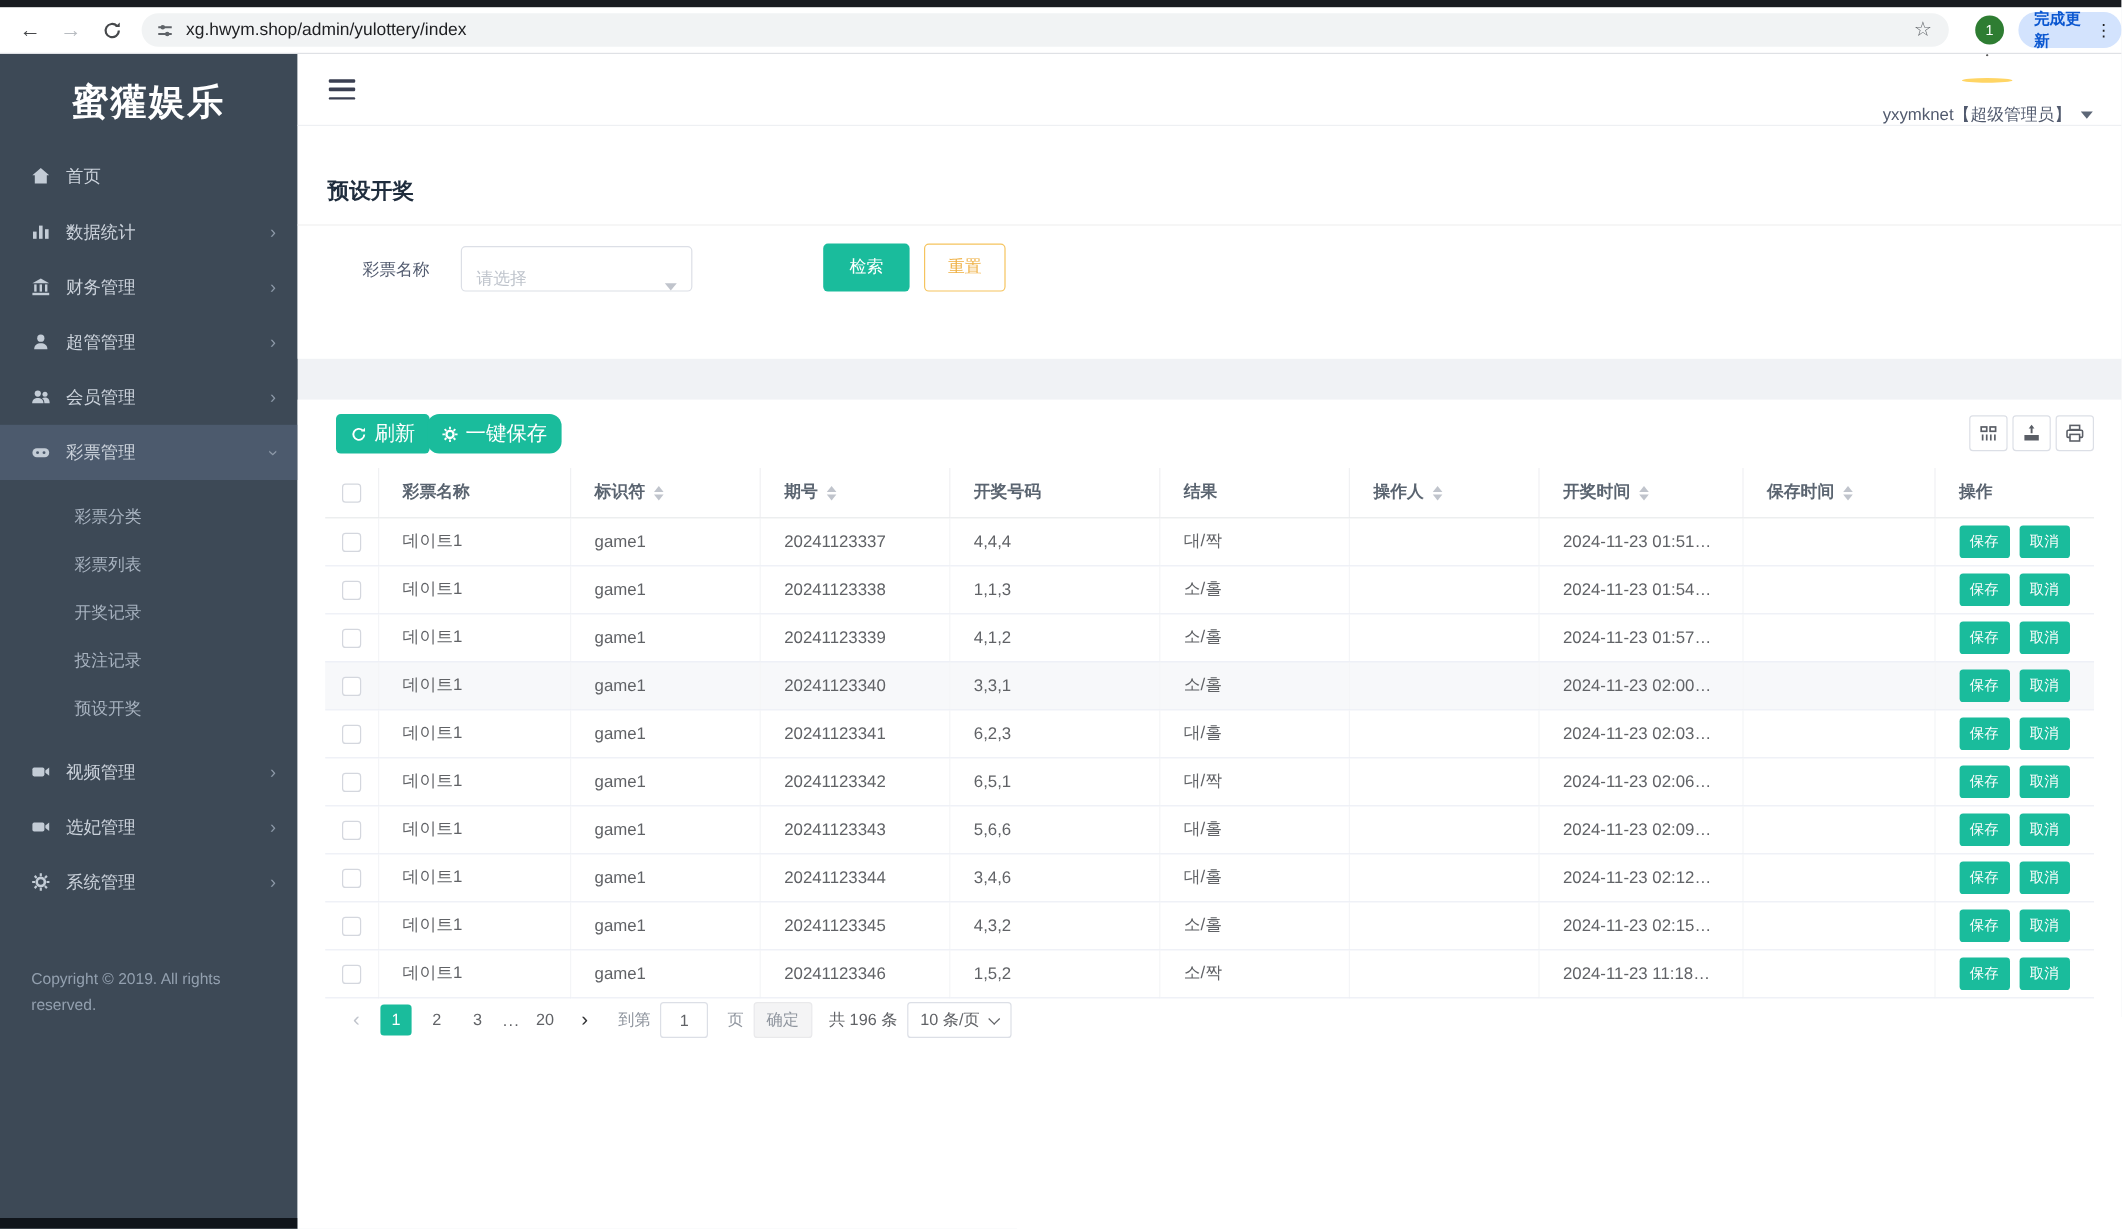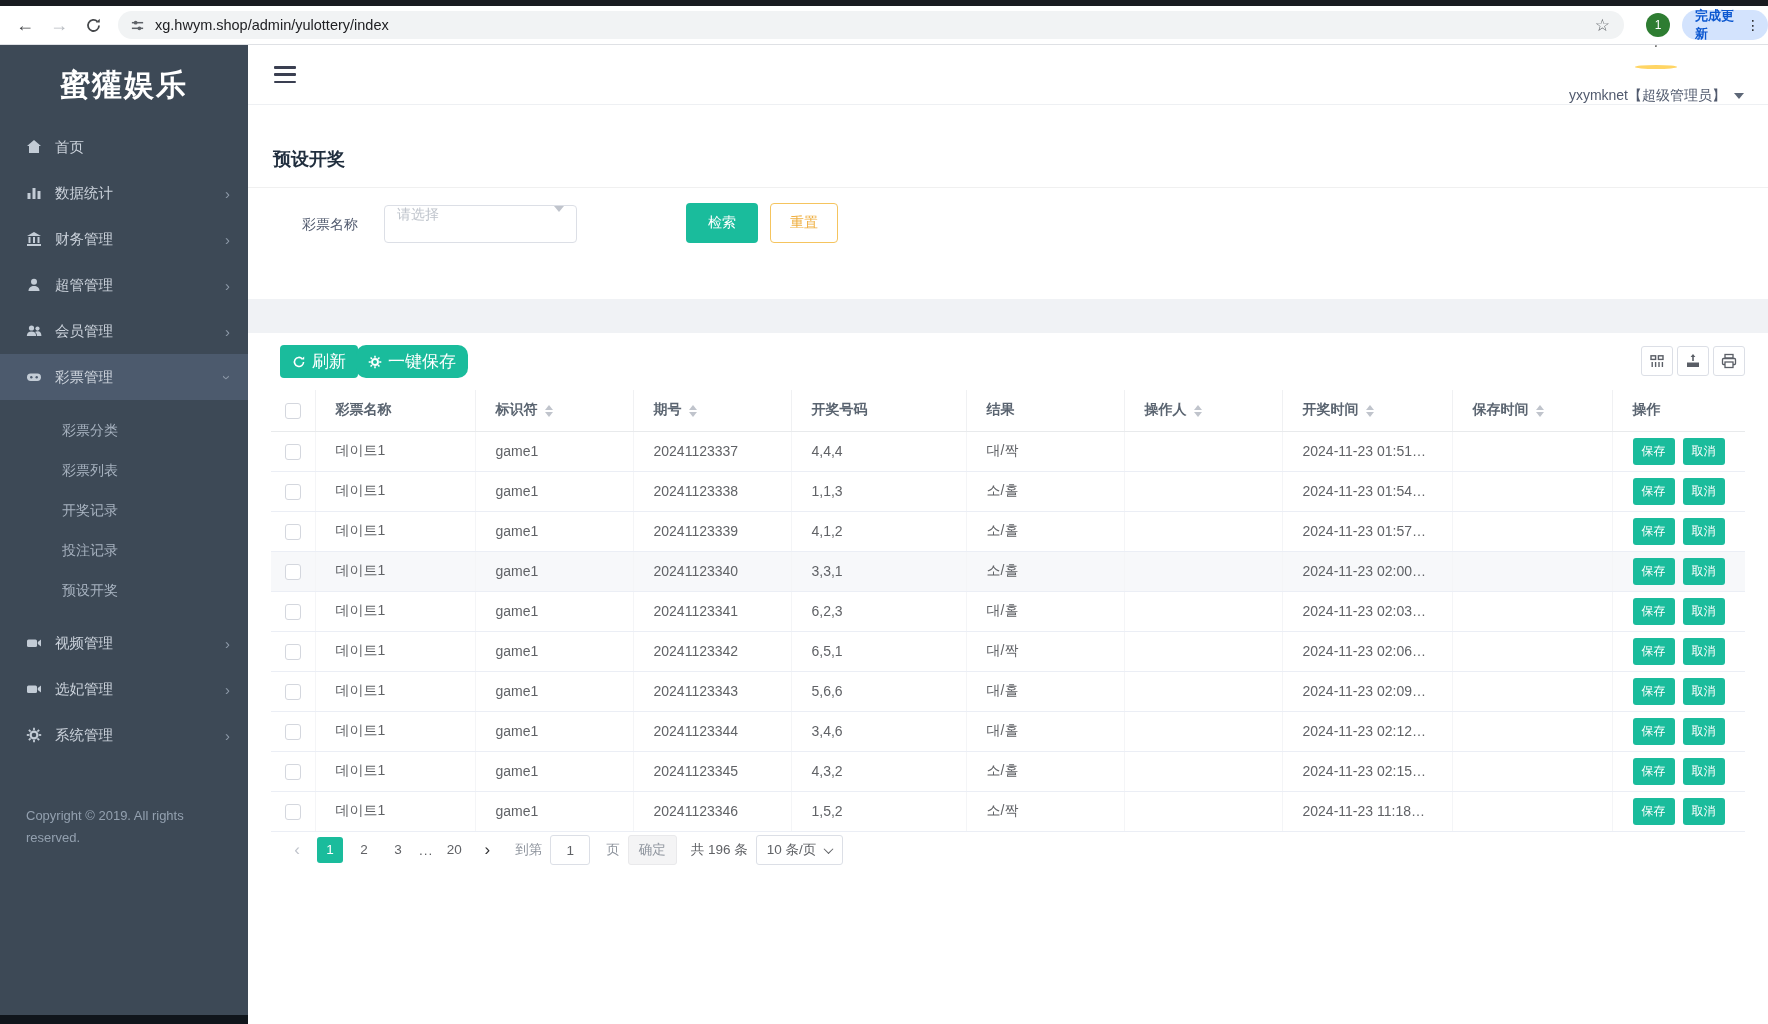--- a/index.html
+++ b/index.html
@@ -52,21 +52,21 @@
   .pig-snout { position:absolute; left:10px; top:9px; width:7px; height:5px; background:#efc7bb; border:1px solid #d8a191; border-radius:50%; }
   .pig-cheek { position:absolute; top:12px; width:4px; height:3px; background:#f7a09a; border-radius:50%; }
   .user-name { font-size:14px; color:#515a6e; cursor:pointer; display:flex; align-items:center; gap:8px; }
   .caret-down { width:0; height:0; border-left:5px solid transparent; border-right:5px solid transparent; border-top:6px solid #5d6777; }
   
   .card1 { position:absolute; left:248px; top:105px; width:1520px; height:194px; background:#fff; }
   .page-title { position:absolute; left:25px; top:42px; font-size:18px; font-weight:700; color:#1f2d3d; }
   .title-sep { position:absolute; left:0; top:82px; width:100%; height:1px; background:#f0f0f0; }
   .filter-label { position:absolute; left:54px; top:100px; height:38px; line-height:38px; font-size:14px; color:#515a6e; }
   .select { position:absolute; left:136px; top:100px; width:193px; height:38px; border:1px solid #dcdfe6; border-radius:4px; background:#fff;
-            display:flex; align-items:flex-start; padding:0 12px; cursor:pointer; }
+            display:flex; align-items:flex-end; padding:0 12px; cursor:pointer; }
   .select .ph { color:#bfc4cc; font-size:14px; flex:1; }
   .tri-down { width:0; height:0; border-left:5px solid transparent; border-right:5px solid transparent; border-top:6px solid #c0c4cc; }
   .btn { border:none; border-radius:4px; font-size:14px; cursor:pointer; font-family:inherit; }
   .btn-search { position:absolute; left:438px; top:98px; width:72px; height:40px; background:#1abc9c; color:#fff; }
   .btn-reset { position:absolute; left:522px; top:98px; width:68px; height:40px; background:#fff; border:1px solid #f5c45e; color:#efaf41; }
   .card2 { position:absolute; left:248px; top:333px; width:1520px; height:691px; background:#fff; }
   .btn-teal { background:#1abc9c; color:#fff; height:33px; display:inline-flex; align-items:center; gap:6px; padding:0 12px; font-size:17px; border-radius:4px; border:none; cursor:pointer; font-family:inherit; }
   .btn-teal svg { width:14px; height:14px; }
   .tb-refresh { position:absolute; left:32px; top:12px; }
   .tb-saveall { position:absolute; left:108px; top:12px;border-radius:10px; }

